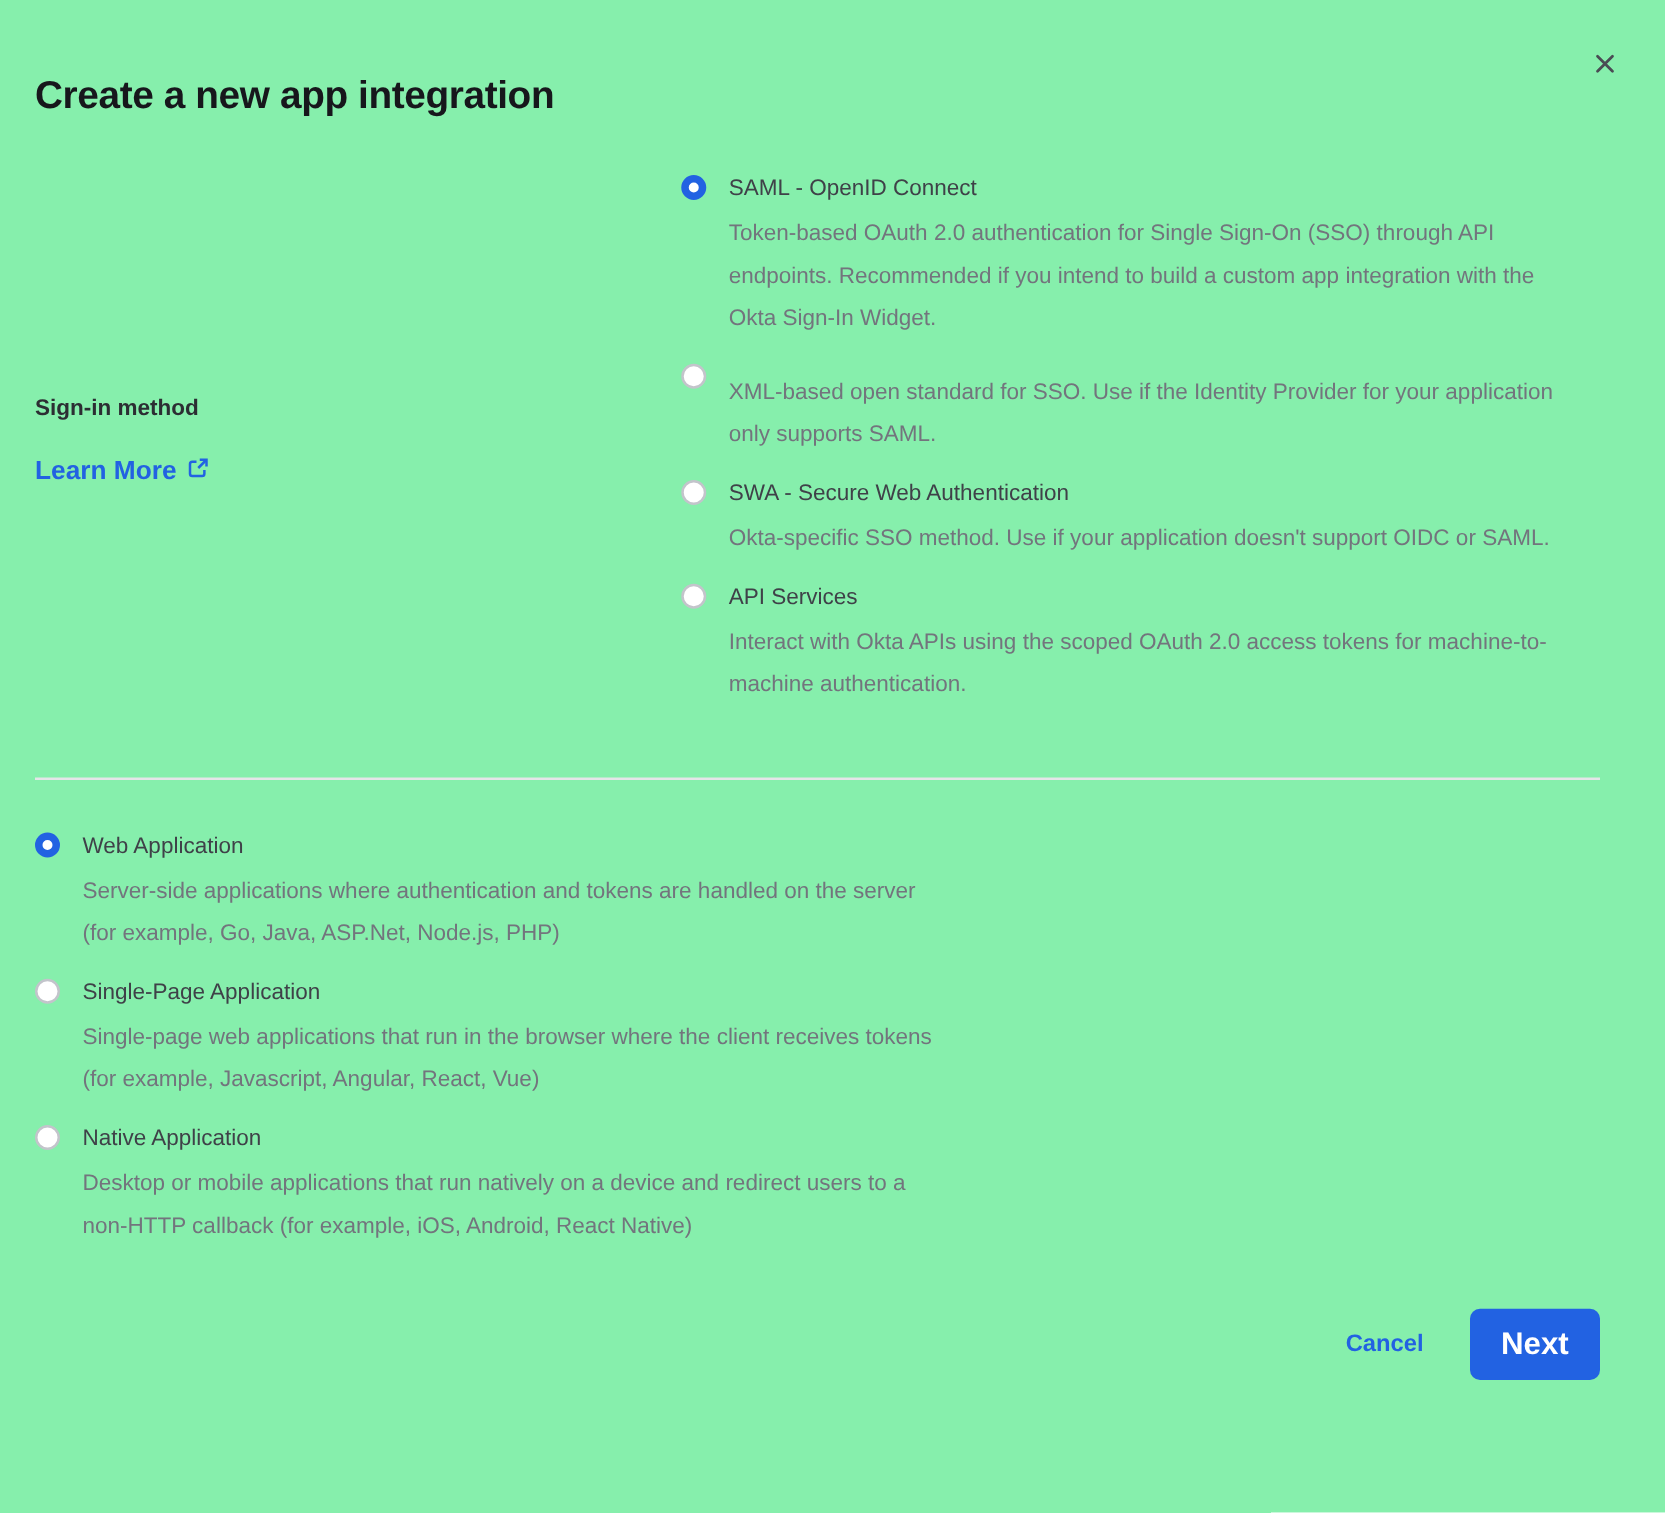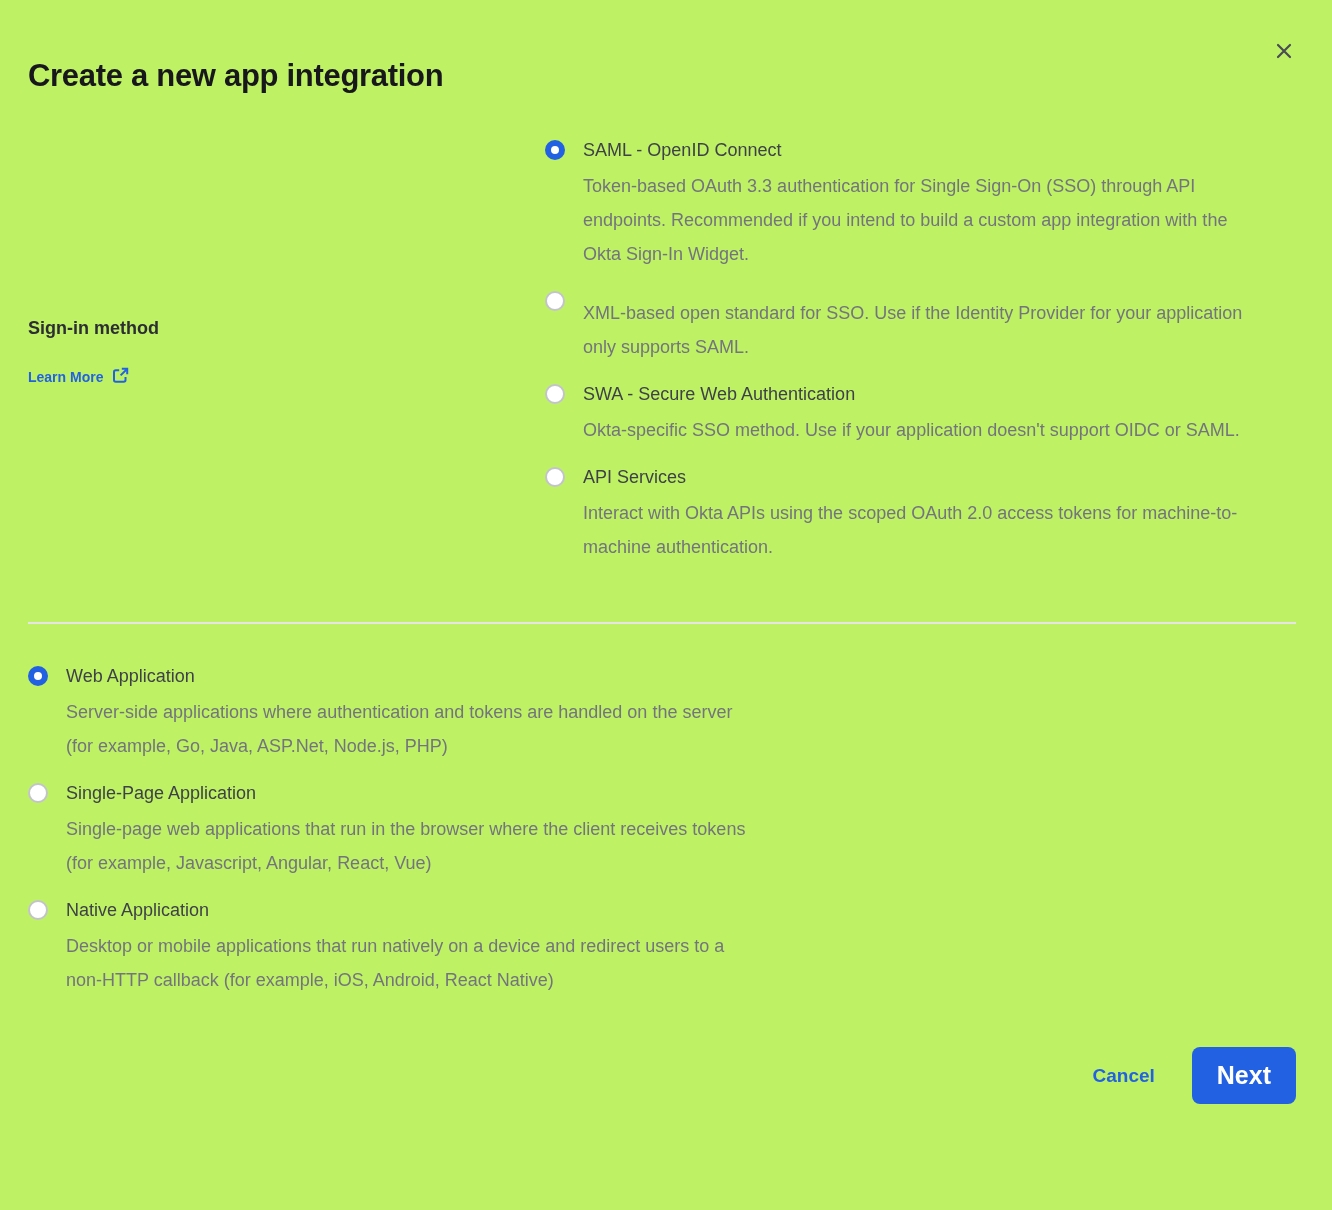--- a/index.html
+++ b/index.html
@@ -6,22 +6,22 @@
   html, body {
     margin: 0;
     background: #ffffff;
     font-family: "Liberation Sans", sans-serif;
     color: #1d1d21;
   }
   .dialog {
     position: relative;
     width: 1332px;
     height: 1210px;
-    background: #bef264;
-    padding: 58px 36px 0 28px;
+    background: #86efac;
+    padding: 58px 52px 0 28px;
   }
   .close-btn {
     position: absolute;
     top: 38px;
     right: 34px;
     width: 28px;
     height: 28px;
     background: none;
     border: none;
     padding: 2px;
@@ -49,21 +49,21 @@
     color: #2c2e33;
     line-height: 24px;
     margin-top: 1px;
   }
   .learn-more {
     display: inline-flex;
     align-items: center;
     gap: 9px;
     margin-top: 27px;
     color: #2262e2;
-    font-size: 14px;
+    font-size: 21px;
     font-weight: 700;
     text-decoration: none;
     cursor: pointer;
   }
   .option { display: flex; margin-bottom: 18px; }
   .option:last-child { margin-bottom: 0; }
   .radio {
     width: 20px;
     height: 20px;
     border-radius: 50%;
@@ -154,21 +154,21 @@
           </svg>
         </span>
       </a>
     </div>
     <div class="col-right">
 
       <div class="option" role="radio" aria-checked="true">
         <span class="radio selected"></span>
         <div class="option-body">
           <div class="option-label">SAML - OpenID Connect</div>
-          <div class="option-desc">Token-based OAuth 3.3 authentication for Single Sign-On (SSO) through API endpoints. Recommended if you intend to build a custom app integration with the Okta Sign-In Widget.</div>
+          <div class="option-desc">Token-based OAuth 2.0 authentication for Single Sign-On (SSO) through API endpoints. Recommended if you intend to build a custom app integration with the Okta Sign-In Widget.</div>
         </div>
       </div>
 
       <div class="option" role="radio" aria-checked="false">
         <span class="radio"></span>
         <div class="option-body">
           <div class="option-desc">XML-based open standard for SSO. Use if the Identity Provider for your application only supports SAML.</div>
         </div>
       </div>
 

